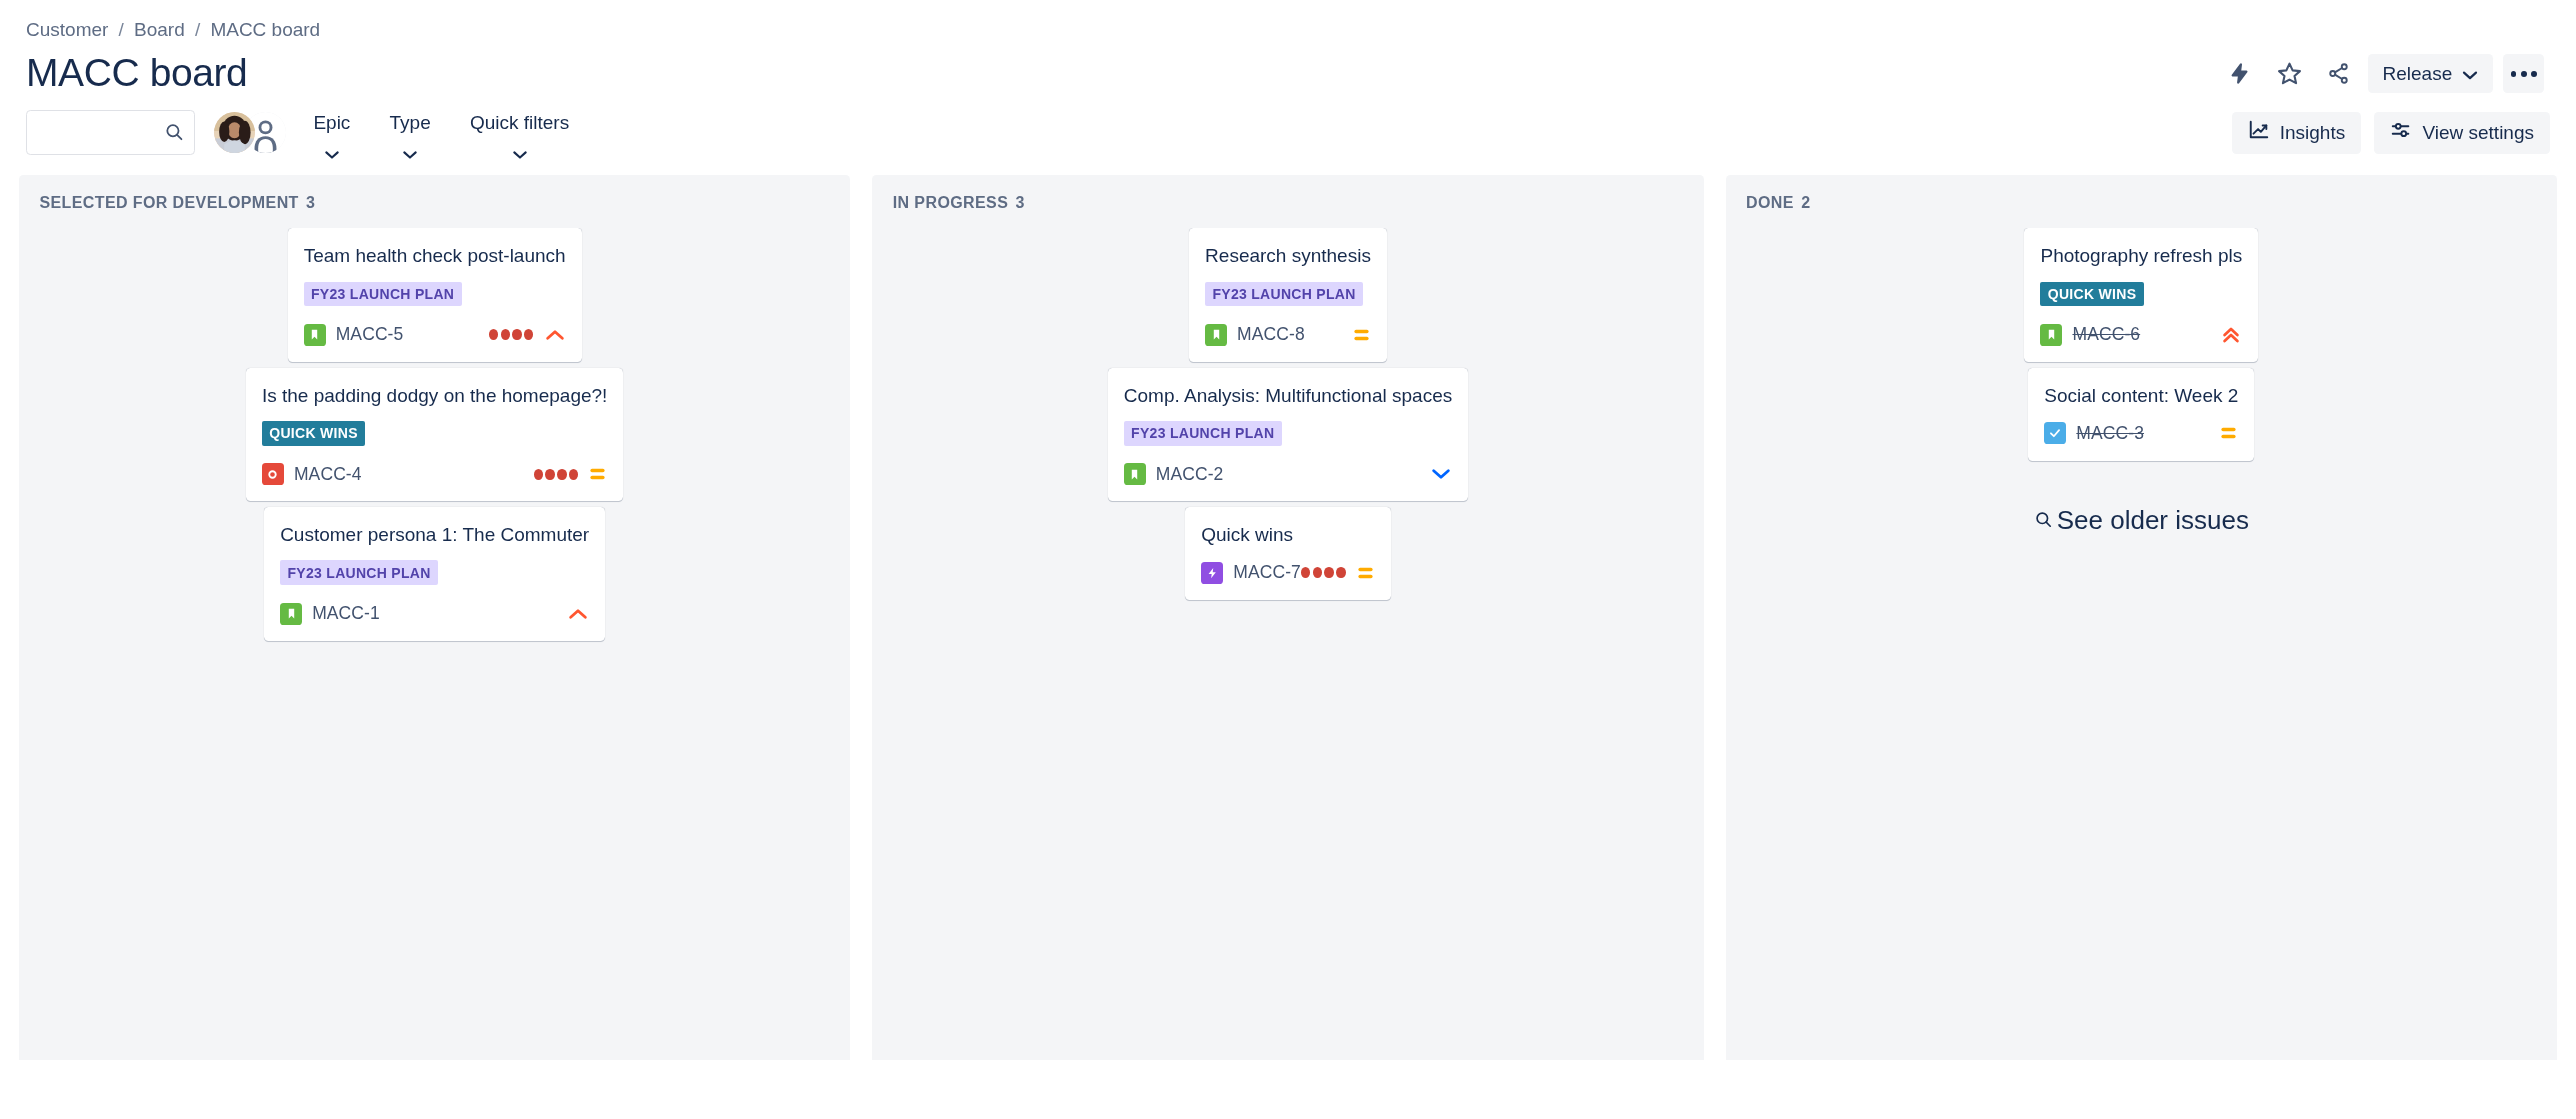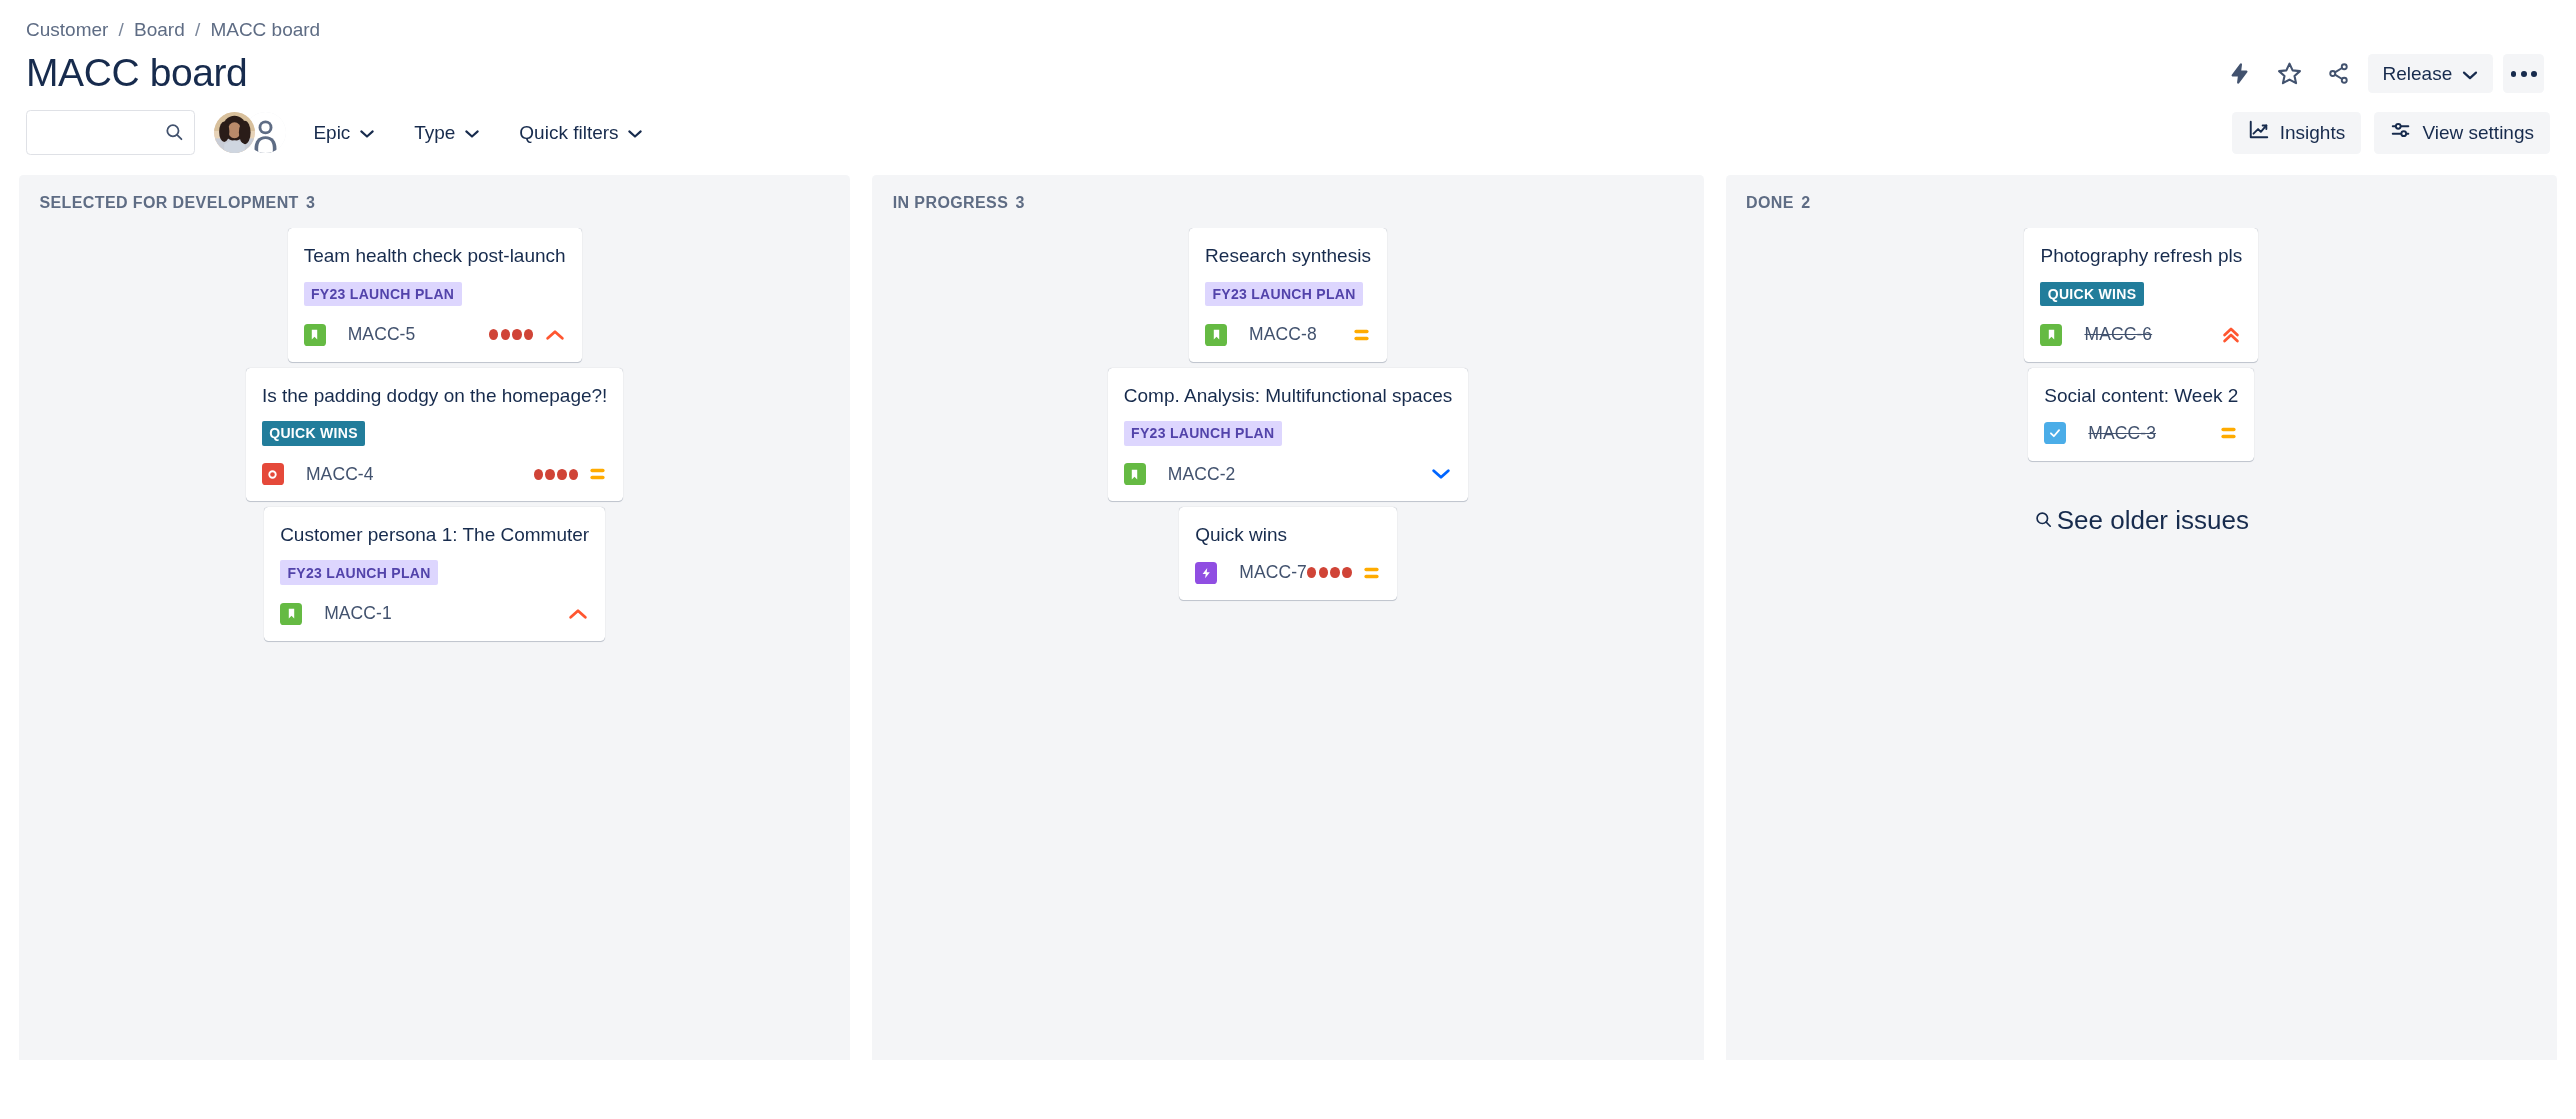--- a/index.html
+++ b/index.html
@@ -152,20 +152,21 @@
     padding: 0 11.6px;
     margin-left: 16px;
     border: none;
     background: transparent;
     border-radius: 3.6px;
     font-size: 19px;
     font-weight: 500;
     color: #172b4d;
     font-family: inherit;
     cursor: pointer;
+    flex-direction: column;
   }
   .toolbar-right {
     display: flex;
     align-items: center;
     gap: 13px;
   }
   .tool-btn {
     display: flex;
     align-items: center;
     gap: 10.2px;
@@ -245,21 +246,21 @@
 
   .card-foot {
     display: flex;
     align-items: center;
     justify-content: space-between;
     min-height: 25px;
   }
   .card-foot-left {
     display: flex;
     align-items: center;
-    gap: 22px;
+    gap: 10px;
   }
   .type-ico {
     width: 22px; height: 22px;
     border-radius: 3.6px;
     display: flex; align-items: center; justify-content: center;
     flex: none;
   }
   .t-story { background: #65ba43; }
   .t-bug   { background: #e5493a; }
   .t-task  { background: #4bade8; }

